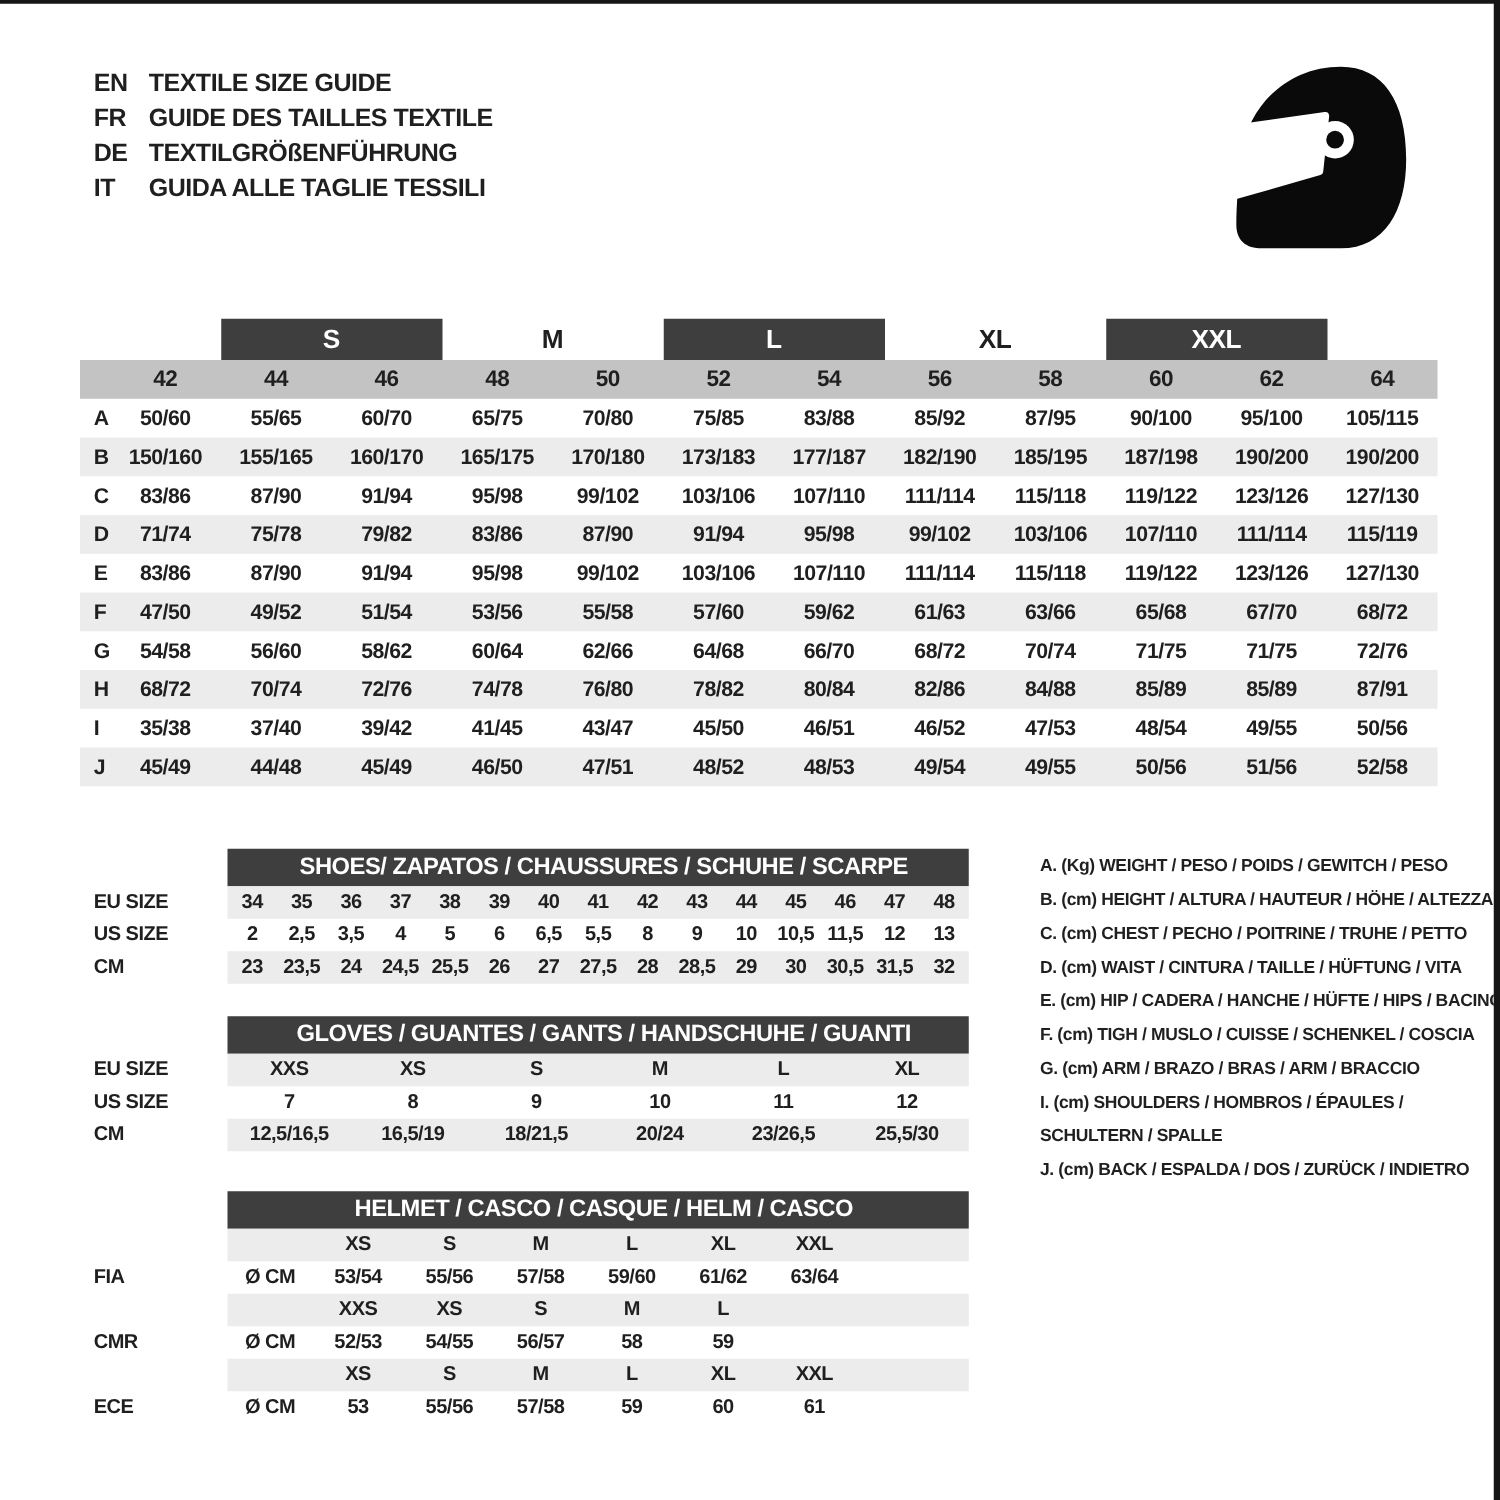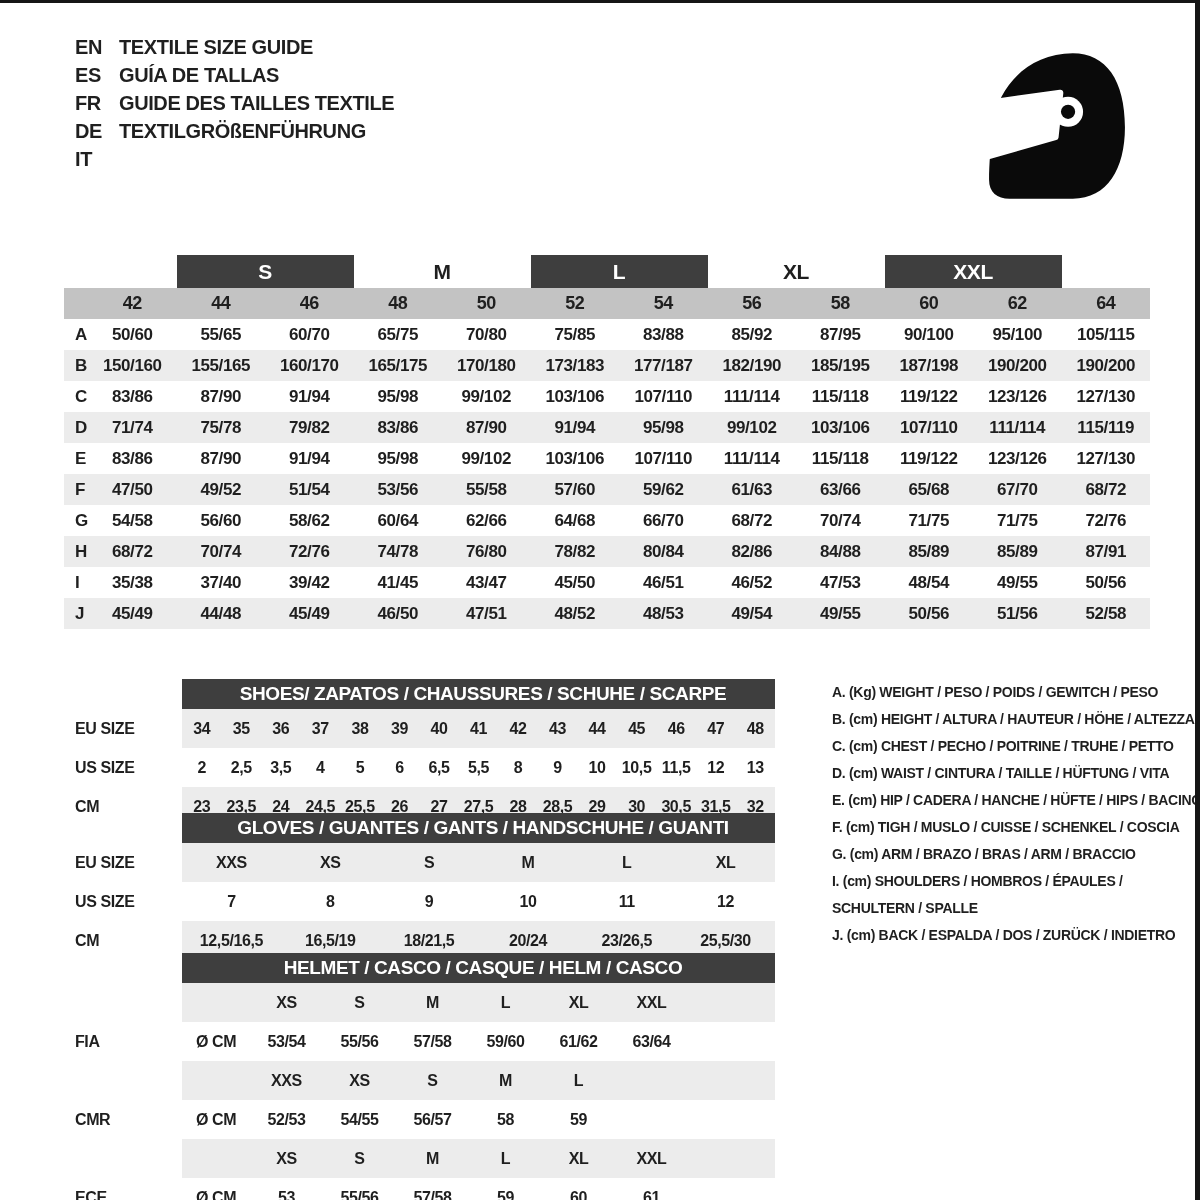--- a/index.html
+++ b/index.html
@@ -3,21 +3,21 @@
 <meta charset="utf-8">
 <style>
   html,body { margin:0; padding:0; background:#fff; }
   .page {
     position:relative; width:1200px; height:1200px; background:#fff;
     font-family:"Liberation Sans","DejaVu Sans",sans-serif;
     color:#1f1f1f; overflow:hidden; box-sizing:border-box;
     border-top:3px solid #151515; border-right:5px solid #151515;
   }
   
-  #languages { position:absolute; left:75px; top:30px; }
+  #languages { position:absolute; left:75px; top:50px; }
   .lang-row { display:flex; height:28px; align-items:center; font-size:20px; font-weight:700; letter-spacing:-0.4px; }
   .lang-code { width:44px; }
   
   #helmet-icon { position:absolute; left:978px; top:40px; width:158px; height:166px; }
   
   #main-table { position:absolute; left:64px; top:252px; width:1086px; font-weight:700; letter-spacing:-0.4px; }
   .mt-grid { display:grid; grid-template-columns:24px repeat(12,1fr); align-items:center; text-align:center; }
   .mt-header { height:33px; }
   .size-group { height:33px; display:flex; align-items:center; justify-content:center; font-size:21px; }
   .size-group.dark { background:var(--dark); color:#fff; }
@@ -28,21 +28,21 @@
   .mt-row:nth-child(even) { background:var(--stripe); }
   .mt-letter { text-align:left; padding-left:11px; }
   
   .sub-table { position:absolute; left:64px; width:711px; font-weight:700; letter-spacing:-0.4px; }
   #shoes  { top:676px; }
   #gloves { top:810px; }
   #helmet { top:950px; }
   .bar { margin-left:118px; height:30px; background:var(--dark); color:#fff;
          display:flex; align-items:center; padding-left:9px; box-sizing:border-box;
          font-size:19px; font-weight:700;justify-content:center; }
-  .sub-row { display:flex; height:39px; }
+  .sub-row { display:flex; height:26px; }
   .sub-label { width:118px; display:flex; align-items:center; padding-left:11px; box-sizing:border-box; font-size:16px; }
   .sub-vals { flex:1; display:grid; align-items:center; text-align:center; font-size:16px; }
   .cols15 { grid-template-columns:repeat(15,1fr); }
   .cols6  { grid-template-columns:repeat(6,1fr); }
   .helm-vals { grid-template-columns:68px repeat(6,73px) 1fr; }
   .stripe { background:var(--stripe); }
   
   #legend { position:absolute; left:800px; top:676px; font-size:14px; font-weight:700; letter-spacing:-0.3px; white-space:nowrap; }
   .legend-line { height:27px; line-height:27px;margin-left:32px; }
 </style>
@@ -50,33 +50,30 @@
 <body>
 
 <div class="page">
 
   <section id="languages">
     <div class="lang-row">
       <span class="lang-code">EN</span>
       <span>TEXTILE SIZE GUIDE</span>
     </div>
     <div class="lang-row">
-      <span class="lang-code">ES</span>
-      <span>GUÍA DE TALLAS</span>
-    </div>
-    <div class="lang-row">
       <span class="lang-code">FR</span>
       <span>GUIDE DES TAILLES TEXTILE</span>
     </div>
     <div class="lang-row">
       <span class="lang-code">DE</span>
       <span>TEXTILGRÖßENFÜHRUNG</span>
     </div>
     <div class="lang-row">
       <span class="lang-code">IT</span>
+      <span>GUIDA ALLE TAGLIE TESSILI</span>
     </div>
   </section>
 
   <svg id="helmet-icon" viewBox="0 0 100 100">
     <path fill="#0a0a0a" d="M60 4 C32 4 13 25 10 47 C8 60 7 75 7 84 C7 92 12 96 20 96 L60 96 C82 96 93 77 93 51 C93 21 81 4 60 4 Z"></path>
     <polygon points="9,35 52,29 49,57 7,69" fill="#fff" stroke="#fff" stroke-width="4" stroke-linejoin="round"></polygon>
     <circle cx="57" cy="41" r="9.5" fill="#fff"></circle>
     <circle cx="57" cy="41" r="4.5" fill="#0a0a0a"></circle>
   </svg>
 

